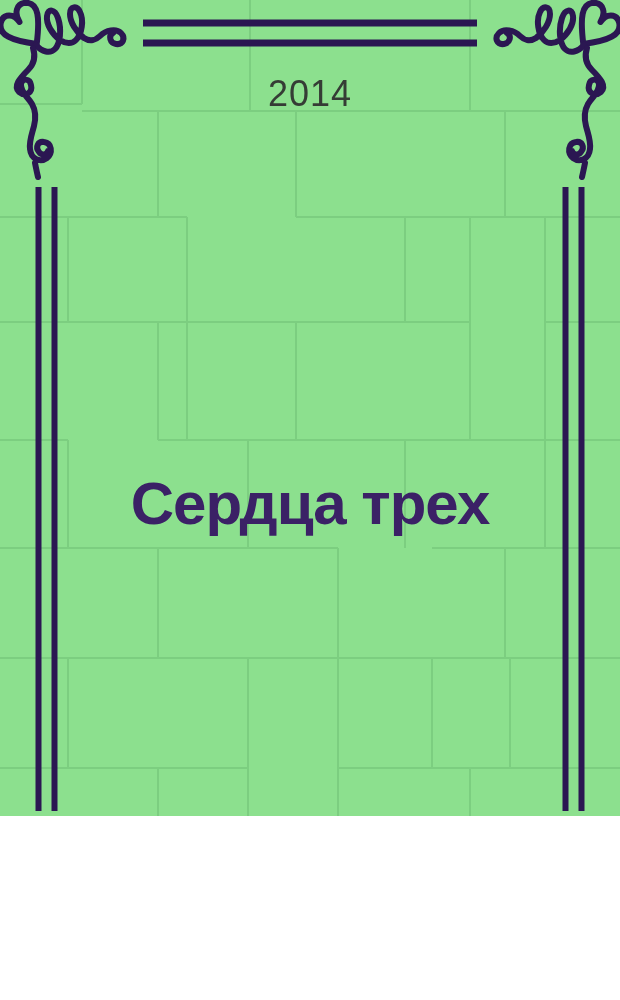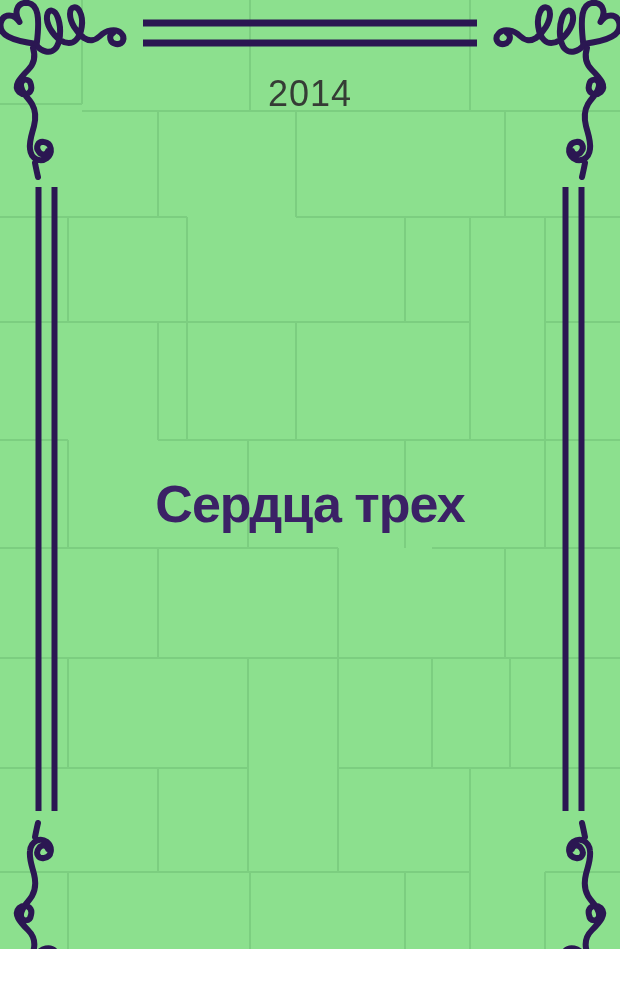--- a/index.html
+++ b/index.html
@@ -6,21 +6,21 @@
     --background:#8ce08e;
     --brick-line:#7cce80;
     --ornament:#2b1752;
     --title-text:#3b2166;
     --year-text:#353c35;
   }
   html,body{margin:0;padding:0;}
   body{font-family:"Liberation Sans",sans-serif;}
   .cover{
     position:relative;
-    width:620px;height:949px;
+    width:620px;height:816px;
     background:var(--background);
     overflow:hidden;
   }
   .layer{position:absolute;left:0;top:0;width:620px;height:1000px;}
   .bricks line{stroke:var(--brick-line);stroke-width:2;}
   .ornament path, .ornament line{
     stroke:var(--ornament);fill:none;
     stroke-linecap:round;stroke-linejoin:round;
   }
   .ornament .rule-h{stroke-width:7;stroke-linecap:butt;}
@@ -28,21 +28,21 @@
   .year{
     position:absolute;left:0;top:74px;width:620px;
     text-align:center;
     font-size:36px;line-height:40px;font-weight:400;
     color:var(--year-text);
     letter-spacing:1px;
   }
   .title{
     position:absolute;left:0;top:462px;width:620px;
     text-align:center;
-    font-size:52px;line-height:84px;font-weight:700;
+    font-size:60px;line-height:84px;font-weight:700;
     color:var(--title-text);
     letter-spacing:-1px;
     white-space:nowrap;
   }
 </style>
 </head>
 <body>
 
 <div class="cover">
 

